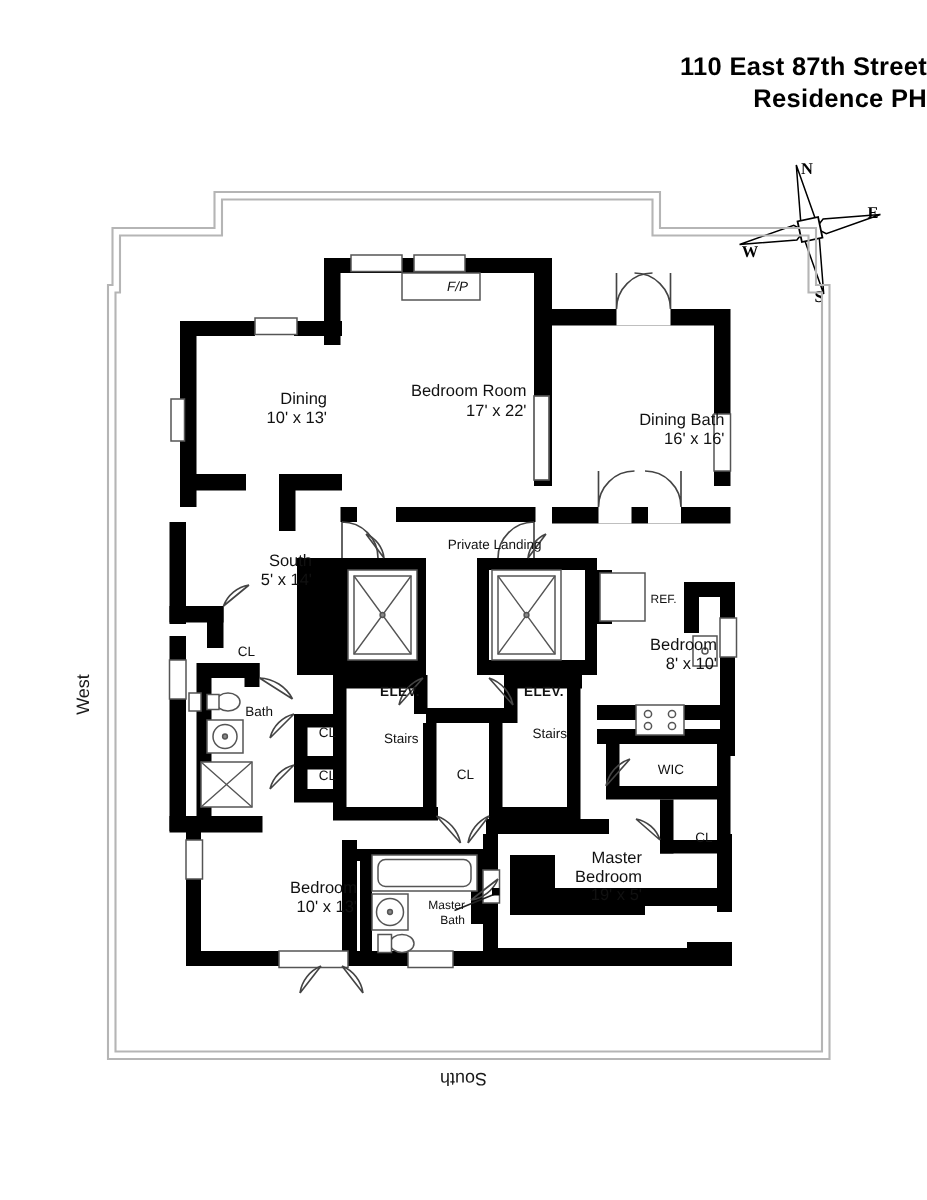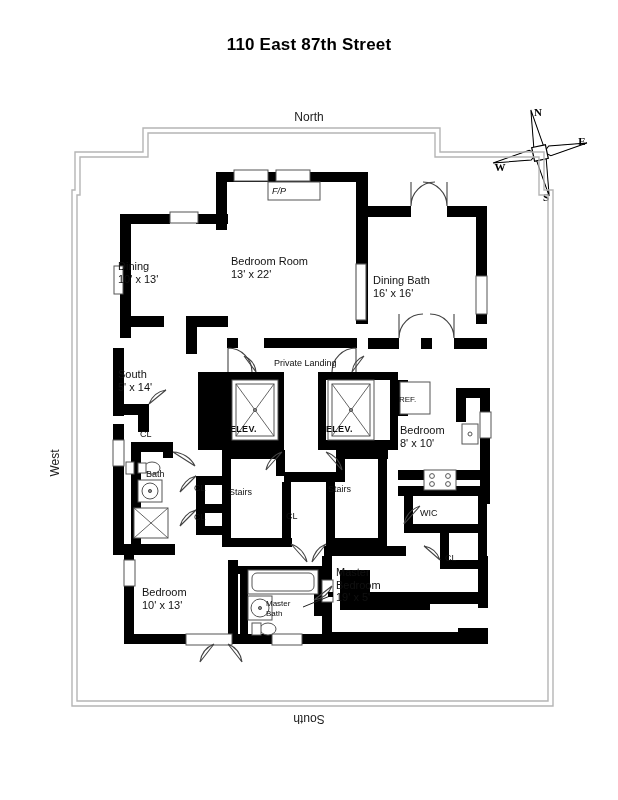--- a/index.html
+++ b/index.html
@@ -1,53 +1,53 @@
 <!DOCTYPE html>
 <html><head>
 <meta charset="utf-8">
 <style>
   html,body{margin:0;padding:0;background:#ffffff;}
   body{width:618px;height:800px;position:relative;overflow:hidden;
        font-family:"Liberation Sans","DejaVu Sans",sans-serif;color:#000;}
   #page{position:absolute;inset:0;}
 
-  .title{position:absolute;left:0;right:0;text-align:center;font-size:17px;
+  .title{position:absolute;left:0;right:0;text-align:right;font-size:17px;
          font-weight:700;letter-spacing:.2px;line-height:21px;}
   .title .l1{display:block;}
   .title .l2{display:block;}
 
   .compass{position:absolute;}
 
   .dirlabel{position:absolute;font-size:12px;color:#1a1a1a;white-space:nowrap;}
   .dir-north{left:0;right:0;text-align:center;}
   .dir-south{transform:rotate(180deg);transform-origin:center center;}
   .dir-west{transform:rotate(-90deg);transform-origin:center center;}
 
   #planwrap{position:absolute;left:0;top:0;width:618px;height:800px;}
   svg{display:block;}
 
-  .rlabel{position:absolute;text-align:left;font-size:11px;line-height:12.5px;
+  .rlabel{position:absolute;text-align:right;font-size:11px;line-height:12.5px;
           color:#111;white-space:nowrap;pointer-events:none;}
   .rlabel .nm{display:block;}
   .rlabel .dim{display:block;}
   .rlabel.sm{font-size:9px;line-height:10.5px;}
   .rlabel.xs{font-size:8px;line-height:9.5px;}
-  .rlabel.elev{font-size:9px;font-weight:600;letter-spacing:.3px;}
+  .rlabel.elev{font-size:9px;font-weight:600;letter-spacing:.3px;margin-top:32px;}
   .rlabel.fp{font-size:9px;font-style:italic;}
 </style>
 </head>
 <body>
 
 <div id="page">
 
   <div class="title" style="top:34px">
     <span class="l1">110 East 87th Street</span>
+    <span class="l2">Residence PH</span>
   </div>
 
-  <div class="dirlabel dir-north" style="top:110px">North</div>
 
   <div class="dirlabel dir-south" style="left:279px;top:712px;width:60px;text-align:center">South</div>
 
   <div class="dirlabel dir-west" style="left:33px;top:456px;width:44px;text-align:center">West</div>
 
   <div class="compass" style="left:486px;top:103px;width:108px;height:100px">
     <svg width="108" height="100" viewBox="0 0 108 100">
       <g transform="rotate(-12 54 50)">
 
         <polygon points="54,6 59,44 54,50 49,44" fill="#000"></polygon>
@@ -326,21 +326,21 @@
 
   <div>
 
     <div class="rlabel" style="left:118px;top:260px;width:100px">
       <span class="nm">Dining</span>
       <span class="dim">10' x 13'</span>
     </div>
 
     <div class="rlabel" style="left:231px;top:255px;width:120px">
       <span class="nm">Bedroom Room</span>
-      <span class="dim">13' x 22'</span>
+      <span class="dim">17' x 22'</span>
     </div>
 
     <div class="rlabel" style="left:373px;top:274px;width:110px">
       <span class="nm">Dining Bath</span>
       <span class="dim">16' x 16'</span>
     </div>
 
     <div class="rlabel" style="left:118px;top:368px;width:90px">
       <span class="nm">South</span>
       <span class="dim">5' x 14'</span>
@@ -359,21 +359,21 @@
     <div class="rlabel" style="left:336px;top:566px;width:92px">
       <span class="nm" style="white-space:pre-line">Master
 Bedroom</span>
       <span class="dim">19' x 5'</span>
     </div>
 
   </div>
 
   <div>
 
-    <div class="rlabel sm" style="left:274px;top:358px;width:100px">Private Landing</div>
+    <div class="rlabel sm" style="left:261px;top:358px;width:100px">Private Landing</div>
 
     <div class="rlabel elev" style="left:230px;top:423px;width:50px">ELEV.</div>
 
     <div class="rlabel elev" style="left:326px;top:423px;width:50px">ELEV.</div>
 
     <div class="rlabel sm" style="left:229px;top:487px;width:50px">Stairs</div>
 
     <div class="rlabel sm" style="left:328px;top:484px;width:50px">Stairs</div>
 
     <div class="rlabel sm" style="left:140px;top:429px;width:30px">CL</div>

